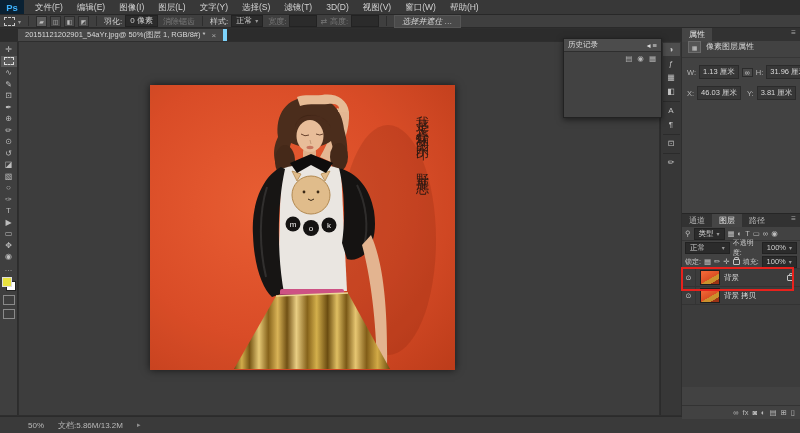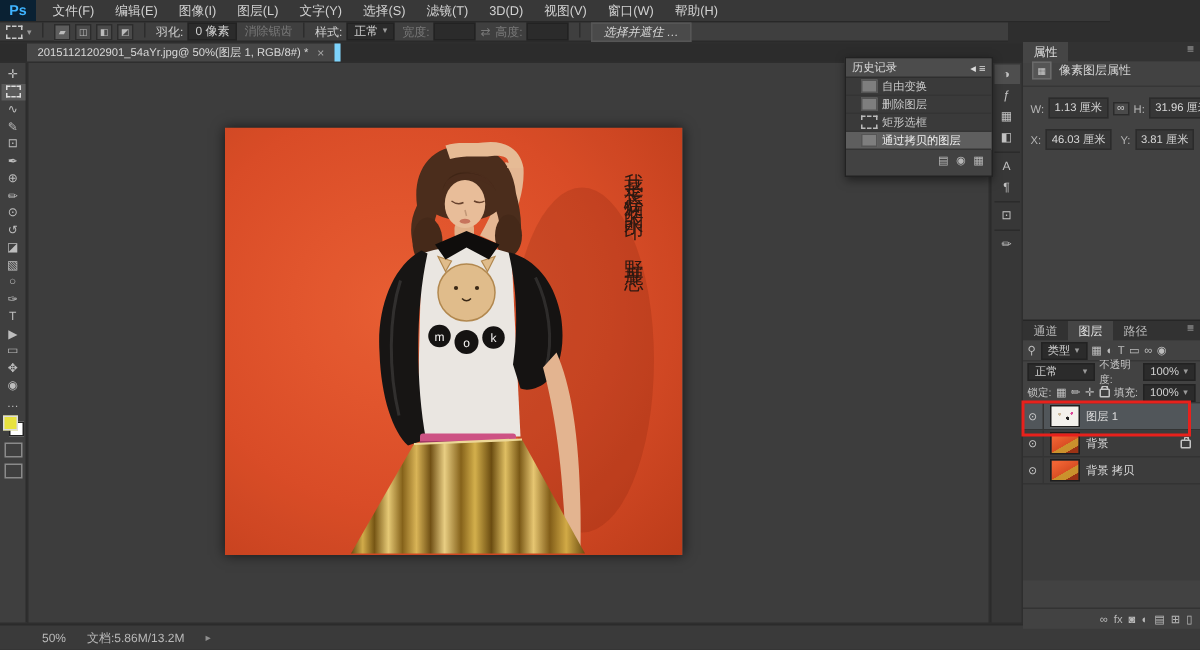--- a/index.html
+++ b/index.html
@@ -7,22 +7,22 @@
        font-family:"Liberation Sans",sans-serif;overflow:hidden;color:#cfcfcf;
        -webkit-font-smoothing:antialiased;}
   .abs{position:absolute;}
   
   #menubar{left:0;top:0;width:740px;height:14px;background:#383838;border-bottom:1px solid #282828;
            display:flex;align-items:center;font-size:8.5px;}
   .ps-logo{width:24px;height:14px;background:#0a2133;color:#3fb4ff;font-weight:bold;font-size:9.5px;
            display:flex;align-items:center;justify-content:center;margin-right:4px;}
   .menu-item{padding:0 7px;line-height:14px;color:#d2d2d2;cursor:default;}
   
-  #optionsbar{left:0;top:15px;width:672px;height:13px;background:#3f3f3f;border-bottom:1px solid #2a2a2a;
-              display:flex;font-size:8px;gap:5px;padding-left:4px;box-sizing:border-box;}
+  #optionsbar{left:0;top:15px;width:800px;height:13px;background:#3f3f3f;border-bottom:1px solid #2a2a2a;
+              display:flex;align-items:center;font-size:8px;gap:5px;padding-left:4px;box-sizing:border-box;}
   .ob-group{display:flex;align-items:center;gap:3px;}
   .marquee-box{width:9px;height:7px;border:1px dashed #c9c9c9;display:inline-block;}
   .combine{width:9px;height:9px;border:1px solid #2c2c2c;background:#4a4a4a;display:inline-flex;
            align-items:center;justify-content:center;font-size:6px;color:#bbb;}
   .combine.active{background:#5d5d5d;}
   .well{background:#2b2b2b;border:1px solid #222;padding:0 4px;height:10px;line-height:10px;
         color:#d0d0d0;display:inline-flex;align-items:center;gap:3px;}
   .caret{font-size:6px;color:#9a9a9a;}
   .dim{color:#787878;}
   .ob-btn{border:1px solid #565656;background:#4a4a4a;padding:0 7px;height:11px;line-height:11px;color:#d6d6d6;font-style:italic;}
@@ -303,38 +303,20 @@
   </div>
 </div>
 
 <div id="history" class="abs">
   <div class="hist-head">
     <span>历史记录</span>
     <span class="sp"></span>
     <span>◂</span>&nbsp;
     <span>≡</span>
   </div>
-  <div class="hist-list">
-    <div class="hist-row">
-      <span class="hist-ico"></span>
-      <span>自由变换</span>
-    </div>
-    <div class="hist-row">
-      <span class="hist-ico"></span>
-      <span>删除图层</span>
-    </div>
-    <div class="hist-row">
-      <span class="hist-ico dashed"></span>
-      <span>矩形选框</span>
-    </div>
-    <div class="hist-row selected">
-      <span class="hist-ico"></span>
-      <span>通过拷贝的图层</span>
-    </div>
-  </div>
   <div class="hist-foot">
     <span>▤</span>
     <span>◉</span>
     <span>▦</span>
   </div>
 </div>
 
 <div id="dock" class="abs">
   <span class="dock-ico lit">◑</span>
   <span class="dock-ico">ƒ</span>
@@ -418,25 +400,20 @@
       <span class="lico">✛</span>
       <span class="mini-lock" style="margin:0;"></span>
       <span style="font-size:7px;">填充:</span>
       <span class="well">
         <span>100%</span>
           <span class="caret">▾</span>
       </span>
     </div>
     <div class="layer-list">
       <div id="red-annotation"></div>
-      <div class="layer-row selected">
-        <span class="eye-cell">⊙</span>
-        <span class="layer-thumb thumb-white"></span>
-        <span class="layer-name">图层 1</span>
-      </div>
       <div class="layer-row">
         <span class="eye-cell">⊙</span>
         <span class="layer-thumb thumb-orange"></span>
         <span class="layer-name">背景</span>
         <span class="mini-lock"></span>
       </div>
       <div class="layer-row">
         <span class="eye-cell">⊙</span>
         <span class="layer-thumb thumb-orange"></span>
         <span class="layer-name">背景 拷贝</span>

